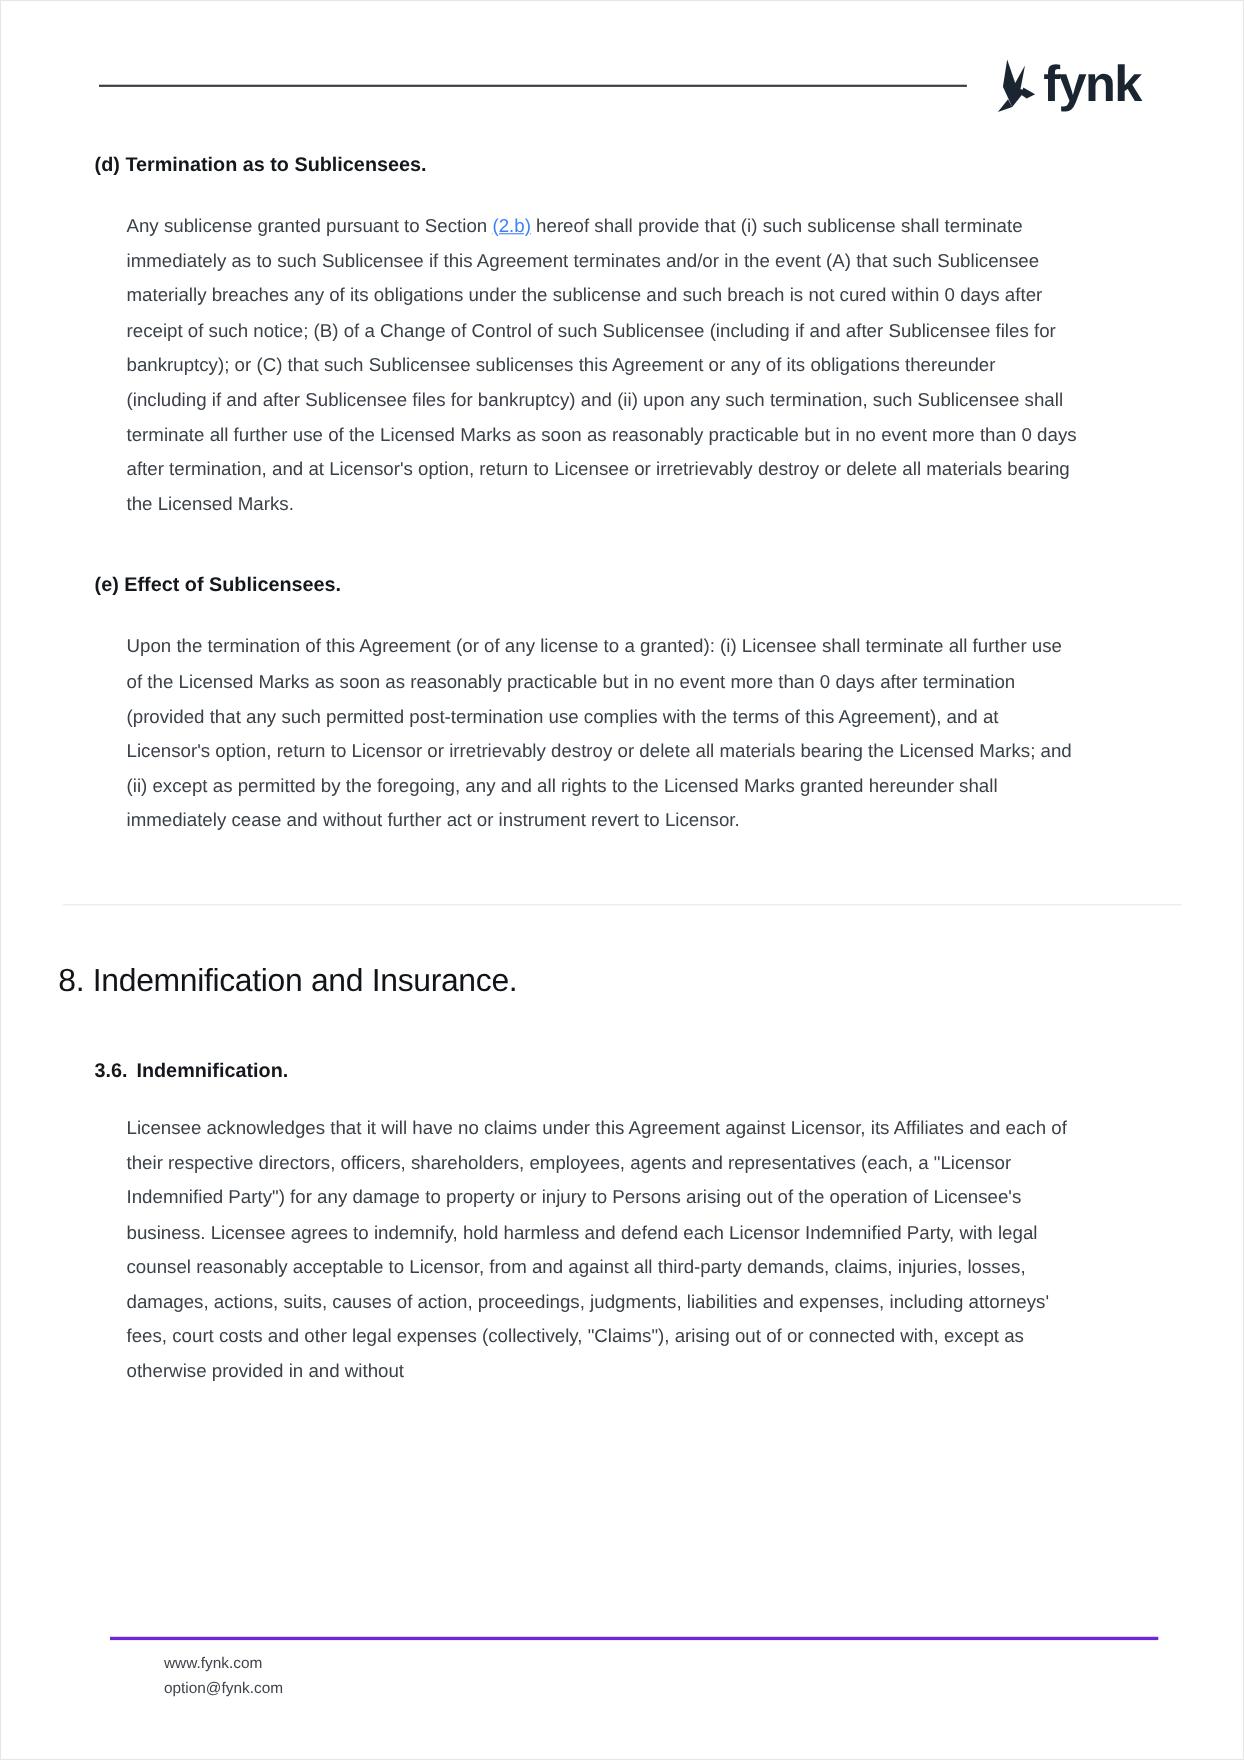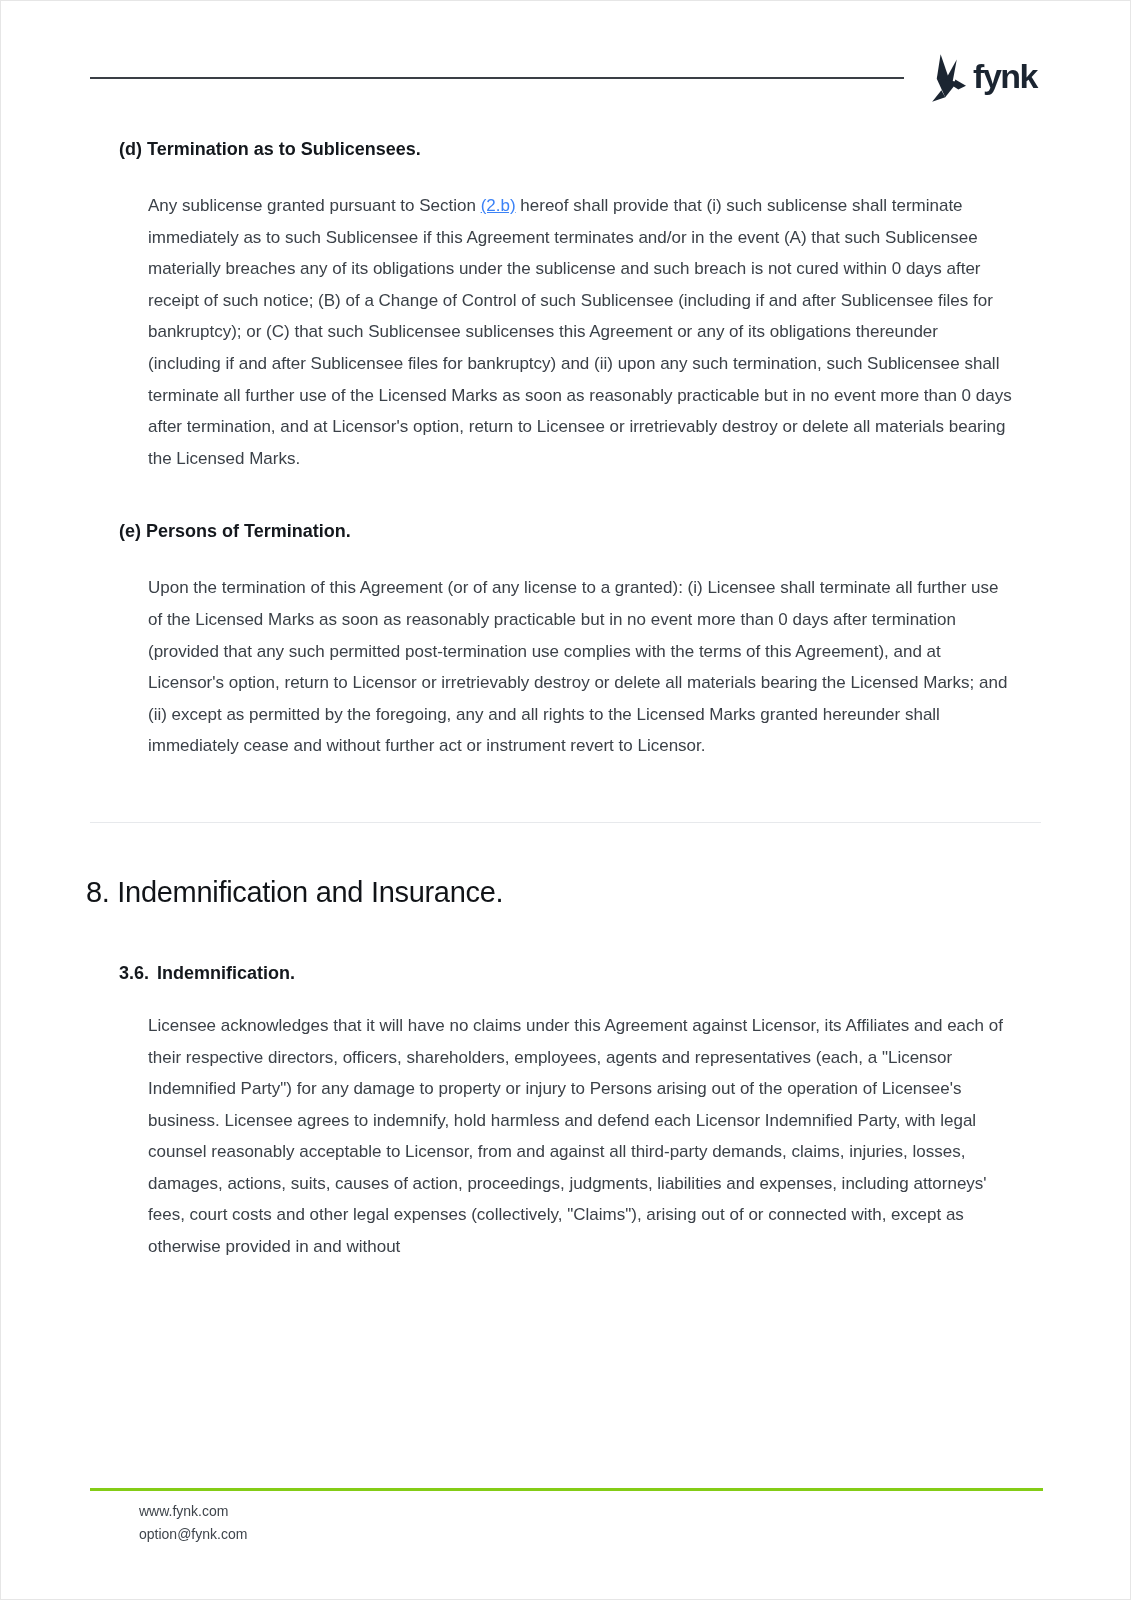--- a/index.html
+++ b/index.html
@@ -29,30 +29,30 @@
     border-top: 2px solid #3a3f45;
     margin-right: 22px;
   }
   .logo {
     display: flex;
     align-items: center;
     gap: 7px;
   }
   .logo svg { display: block; }
   .logo-word {
-    font-size: 34px;
+    font-size: 46px;
     font-weight: 700;
     letter-spacing: -1.5px;
     color: #1b2531;
     line-height: 1;
     padding-bottom: 4px;
   }
 
   
-  .main { padding: 0 118px; }
+  .main { padding: 0 85px; }
 
   .clause-heading {
     margin-top: 27px;
     font-size: 18px;
     line-height: 22px;
     font-weight: 700;
     color: #14181d;
   }
 
   .body-par {
@@ -91,23 +91,23 @@
     font-weight: 700;
     color: #14181d;
   }
   .subsection-heading .sub-label { margin-right: 8px; }
   .par-81 { margin-top: 26px; }
 
   
   .footer {
     position: absolute;
     top: 1487px;
-    left: 89px;
+    left: 99px;
     width: 953px;
-    border-top: 3px solid #84cc16;
+    border-top: 3px solid #6d28d9;
     padding: 9px 0 0 49px;
   }
   .footer-line {
     font-size: 14px;
     line-height: 23px;
     color: #3f454c;
   }
 </style>
 </head>
 <body>
@@ -131,21 +131,21 @@
       <span class="logo-word">fynk</span>
     </div>
   </div>
 
   <div class="main">
 
     <h3 class="clause-heading"><span>(d)</span> <span>Termination as to Sublicensees.</span></h3>
 
     <p class="body-par"><span>Any sublicense granted pursuant to Section </span><a class="inline-link" href="#">(2.b)</a><span> hereof shall provide that (i) such sublicense shall terminate immediately as to such Sublicensee if this Agreement terminates and/or in the event (A) that such Sublicensee materially breaches any of its obligations under the sublicense and such breach is not cured within 0 days after receipt of such notice; (B) of a Change of Control of such Sublicensee (including if and after Sublicensee files for bankruptcy); or (C) that such Sublicensee sublicenses this Agreement or any of its obligations thereunder (including if and after Sublicensee files for bankruptcy) and (ii) upon any such termination, such Sublicensee shall terminate all further use of the Licensed Marks as soon as reasonably practicable but in no event more than 0 days after termination, and at Licensor's option, return to Licensee or irretrievably destroy or delete all materials bearing the Licensed Marks.</span></p>
 
-    <h3 class="clause-heading clause-e-heading"><span>(e)</span> <span>Persons of Termination.</span></h3>
+    <h3 class="clause-heading clause-e-heading"><span>(e)</span> <span>Effect of Sublicensees.</span></h3>
 
     <p class="body-par">Upon the termination of this Agreement (or of any license to a granted): (i) Licensee shall terminate all further use of the Licensed Marks as soon as reasonably practicable but in no event more than 0 days after termination (provided that any such permitted post-termination use complies with the terms of this Agreement), and at Licensor's option, return to Licensor or irretrievably destroy or delete all materials bearing the Licensed Marks; and (ii) except as permitted by the foregoing, any and all rights to the Licensed Marks granted hereunder shall immediately cease and without further act or instrument revert to Licensor.</p>
 
     <hr class="light-divider">
 
     <h1 class="section-heading">8. Indemnification and Insurance.</h1>
 
     <h3 class="subsection-heading"><span class="sub-label">3.6.</span><span>Indemnification.</span></h3>
 
     <p class="body-par par-81">Licensee acknowledges that it will have no claims under this Agreement against Licensor, its Affiliates and each of their respective directors, officers, shareholders, employees, agents and representatives (each, a "Licensor Indemnified Party") for any damage to property or injury to Persons arising out of the operation of Licensee's business. Licensee agrees to indemnify, hold harmless and defend each Licensor Indemnified Party, with legal counsel reasonably acceptable to Licensor, from and against all third-party demands, claims, injuries, losses, damages, actions, suits, causes of action, proceedings, judgments, liabilities and expenses, including attorneys' fees, court costs and other legal expenses (collectively, "Claims"), arising out of or connected with, except as otherwise provided in and without</p>

